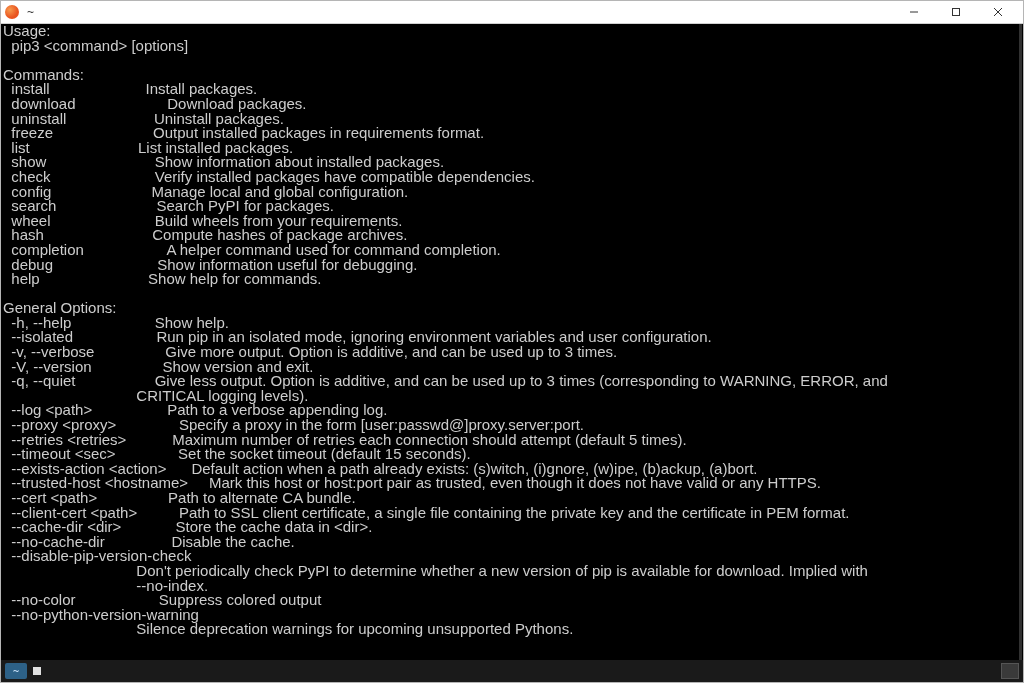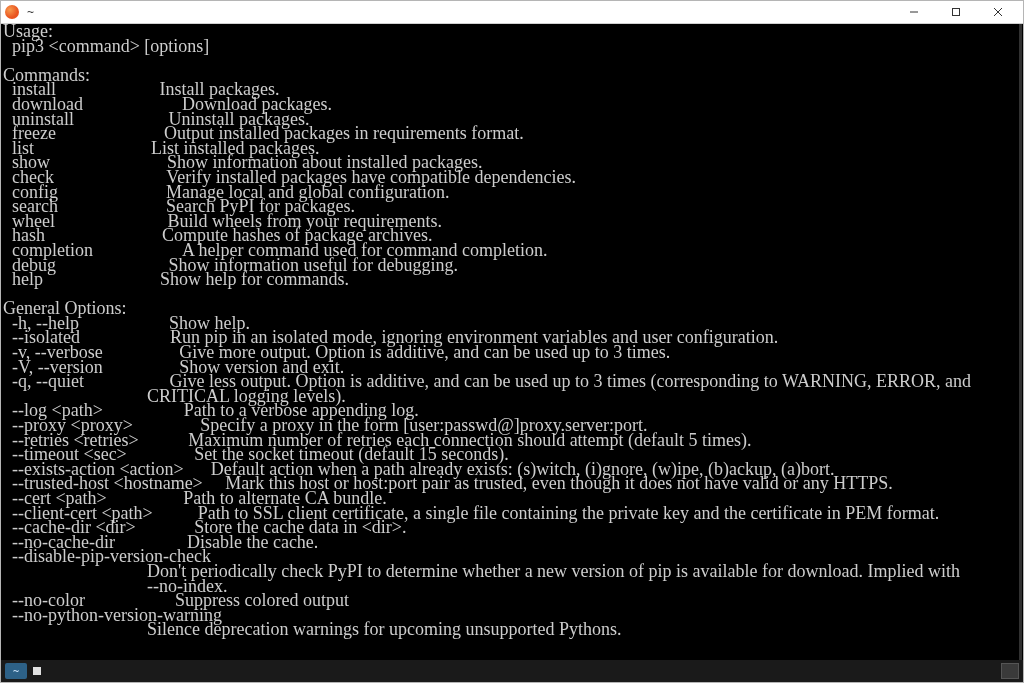--- a/index.html
+++ b/index.html
@@ -64,22 +64,22 @@
   .win-btn svg { stroke: #333; stroke-width: 1; fill: none; }
 
   .terminal-surface {
     flex: 1;
     background: #000000;
     color: #cdcdcd;
     position: relative;
     overflow: hidden;
   }
   .terminal-content {
-    font-family: Liberation Serif, serif;
-    font-size: 18px;
+    font-family: Liberation Sans, sans-serif;
+    font-size: 15px;
     line-height: 14.6px;
     white-space: pre;
     padding: 0 2px 0 2px;
   }
   .taskbar {
     position: absolute;
     left: 0;
     right: 0;
     bottom: 0;
     height: 22px;

